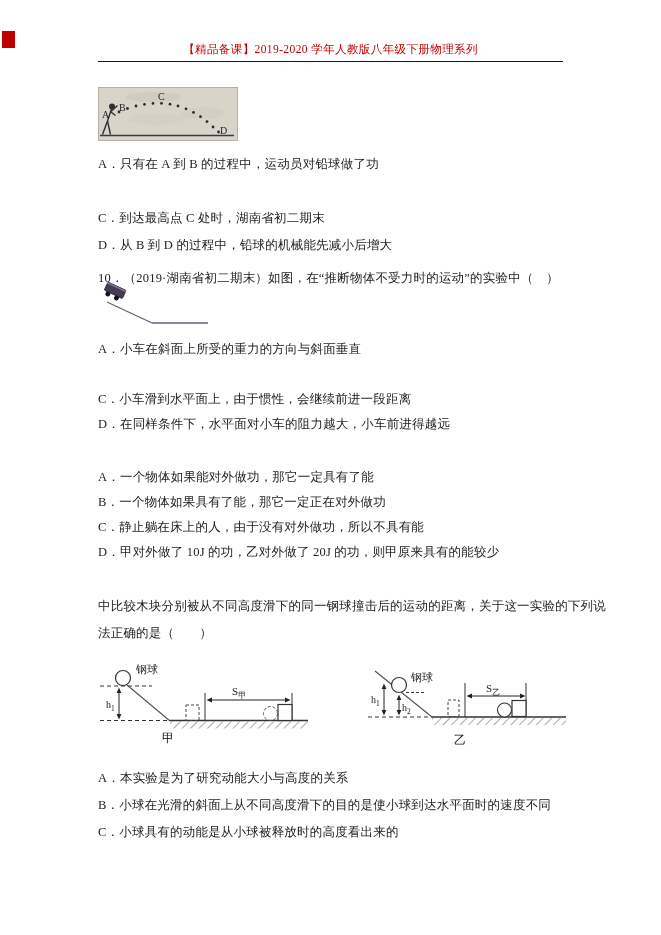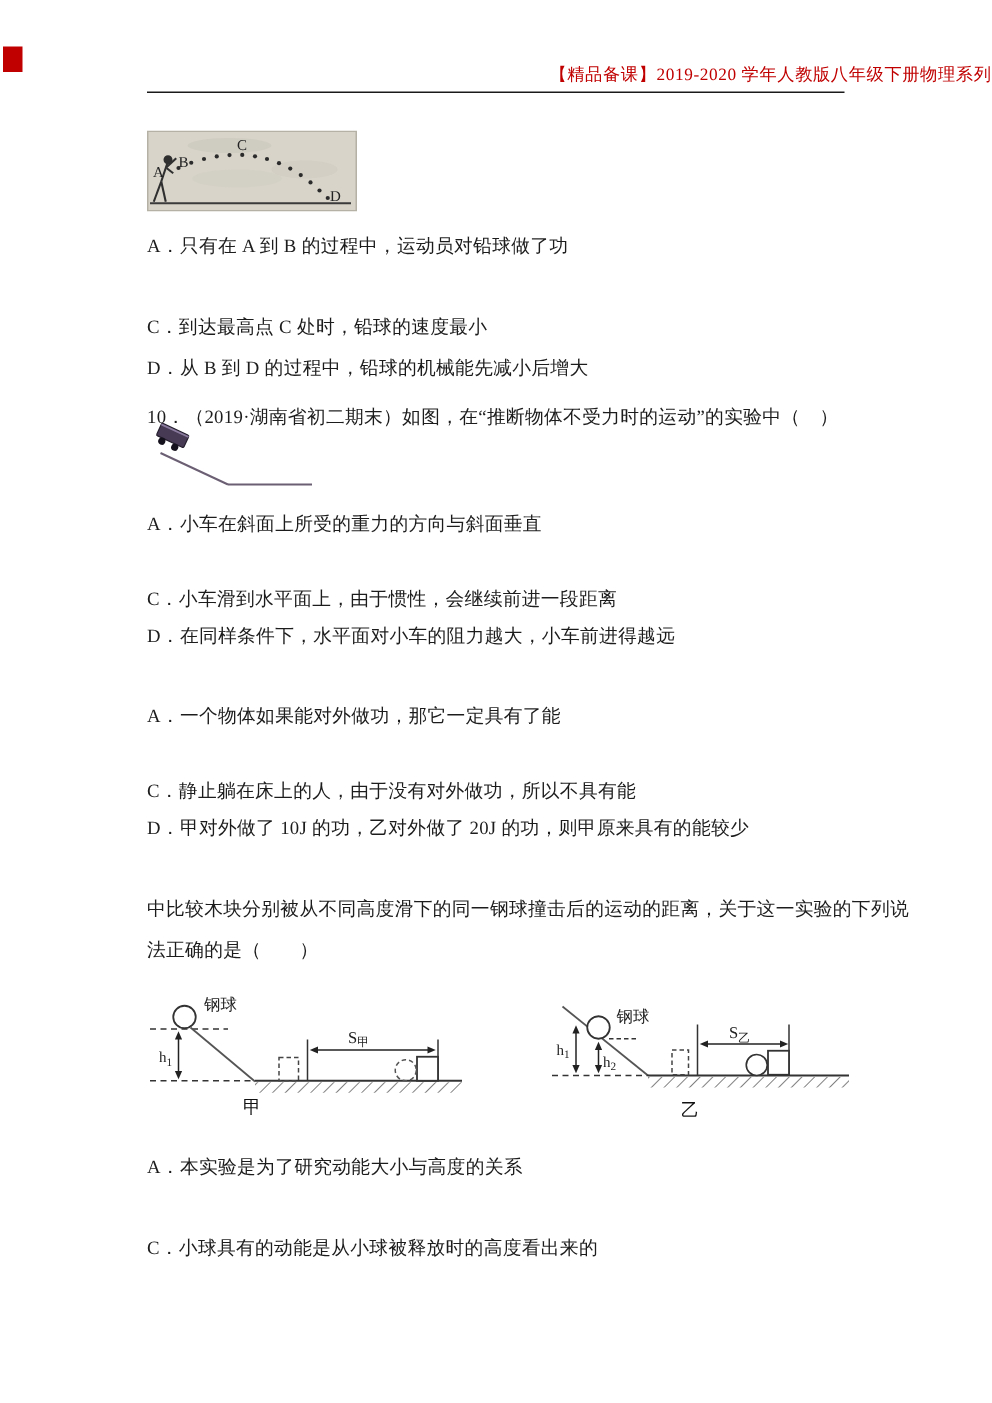--- a/index.html
+++ b/index.html
@@ -1,19 +1,19 @@
 <!DOCTYPE html>
 <html style="--accent: #c00000; --text: #1c1c1c; --paper: #ffffff; --photo_bg: #d8d4ca;"><head>
 <meta charset="utf-8">
 <style>
   html,body{margin:0;padding:0;background:#fff;}
   .page{position:relative;width:661px;height:935px;background:var(--paper,#fff);overflow:hidden;
         font-family:"Liberation Serif","DejaVu Serif",serif;color:var(--text,#1c1c1c);}
   .red-sq{position:absolute;left:2px;top:31px;width:13px;height:17px;background:var(--accent,#c00000);}
-  .hdr{position:absolute;left:0;top:42px;width:100%;text-align:right;font-size:11.5px;
+  .hdr{position:absolute;left:0;top:42px;width:100%;text-align:center;font-size:11.5px;
        letter-spacing:0.4px;color:var(--accent,#c00000);white-space:nowrap;}
   .hdr-rule{position:absolute;left:98px;top:61px;width:465px;border-top:1.6px solid #1a1a1a;}
   .t{position:absolute;left:98px;font-size:12.5px;letter-spacing:0.2px;white-space:nowrap;line-height:15px;}
   .t b{font-weight:normal;}
   svg{position:absolute;}
   .figtext{font-family:"Liberation Serif","DejaVu Serif",serif;}
 </style>
 </head>
 <body>
 
@@ -55,41 +55,42 @@
     </g>
     <g class="figtext" fill="#222" font-size="10">
       <text x="4" y="31">A</text>
       <text x="21" y="24">B</text>
       <text x="60" y="13">C</text>
       <text x="122" y="47">D</text>
     </g>
   </svg>
 
   <div class="t" style="top:157px">A．只有在 A 到 B 的过程中，运动员对铅球做了功</div>
-  <div class="t" style="top:211px">C．到达最高点 C 处时，铅球的速度最小</div>
+  <div class="t" style="top:211px">C．到达最高点 C 处时，湖南省初二期末</div>
   <div class="t" style="top:238px">D．从 B 到 D 的过程中，铅球的机械能先减小后增大</div>
 
   <div class="t" style="top:271px">10．（2019·湖南省初二期末）如图，在“推断物体不受力时的运动”的实验中（　）</div>
 
   <svg style="left:98px;top:280px;" width="118" height="48" viewBox="0 0 118 48">
     <line x1="9" y1="22" x2="54" y2="43" stroke="#6b5f73" stroke-width="1.3"></line>
     <line x1="54" y1="43" x2="110" y2="43" stroke="#6b5f73" stroke-width="1.3"></line>
     <g transform="translate(17,13) rotate(25)">
       <rect x="-11" y="-7" width="20" height="9" rx="1" fill="#473a54" stroke="#251f2e" stroke-width="0.8"></rect>
       <line x1="-11" y1="-6" x2="9" y2="-6" stroke="#8a7b9e" stroke-width="1.2"></line>
       <circle cx="-6" cy="4" r="2.4" fill="#14101c"></circle>
       <circle cx="3.5" cy="4" r="2.4" fill="#14101c"></circle>
     </g>
   </svg>
 
   <div class="t" style="top:342px">A．小车在斜面上所受的重力的方向与斜面垂直</div>
   <div class="t" style="top:417px">D．在同样条件下，水平面对小车的阻力越大，小车前进得越远</div>
   <div class="t" style="top:392px">C．小车滑到水平面上，由于惯性，会继续前进一段距离</div>
 
   <div class="t" style="top:470px">A．一个物体如果能对外做功，那它一定具有了能</div>
+  <div class="t" style="top:495px">B．一个物体如果具有了能，那它一定正在对外做功</div>
   <div class="t" style="top:520px">C．静止躺在床上的人，由于没有对外做功，所以不具有能</div>
   <div class="t" style="top:545px"><span>D．甲对外做了 </span><b>10J</b><span> 的功，乙对外做了 </span><b>20J</b><span> 的功，则甲原来具有的能较少</span></div>
 
   <div class="t" style="top:599px">中比较木块分别被从不同高度滑下的同一钢球撞击后的运动的距离，关于这一实验的下列说</div>
   <div class="t" style="top:626px">法正确的是（　　）</div>
 
   <svg style="left:100px;top:657px;" width="212" height="92" viewBox="0 0 212 92">
     <defs>
       <pattern id="hA" width="6" height="8" patternUnits="userSpaceOnUse" patternTransform="rotate(45)">
         <line x1="0" y1="0" x2="0" y2="8" stroke="#555" stroke-width="1"></line>
@@ -155,15 +156,16 @@
       <polygon points="157.5,41 152,38.6 152,43.4" fill="#222" stroke="none"></polygon>
     </g>
     <text class="figtext" x="118" y="37" font-size="11" fill="#222"><tspan>S</tspan><tspan dy="2.5" font-size="8">乙</tspan></text>
     <line x1="158" y1="28" x2="158" y2="62" stroke="#333" stroke-width="1"></line>
     <rect x="144" y="45.5" width="14" height="16" fill="#fff" stroke="#333" stroke-width="1.2"></rect>
     <circle cx="136.5" cy="55" r="7" fill="#fff" stroke="#333" stroke-width="1.1"></circle>
     <text class="figtext" x="86" y="89" font-size="12" fill="#111">乙</text>
   </svg>
 
   <div class="t" style="top:771px">A．本实验是为了研究动能大小与高度的关系</div>
+  <div class="t" style="top:798px">B．小球在光滑的斜面上从不同高度滑下的目的是使小球到达水平面时的速度不同</div>
   <div class="t" style="top:825px">C．小球具有的动能是从小球被释放时的高度看出来的</div>
 
 </div>
 
 </body></html>

